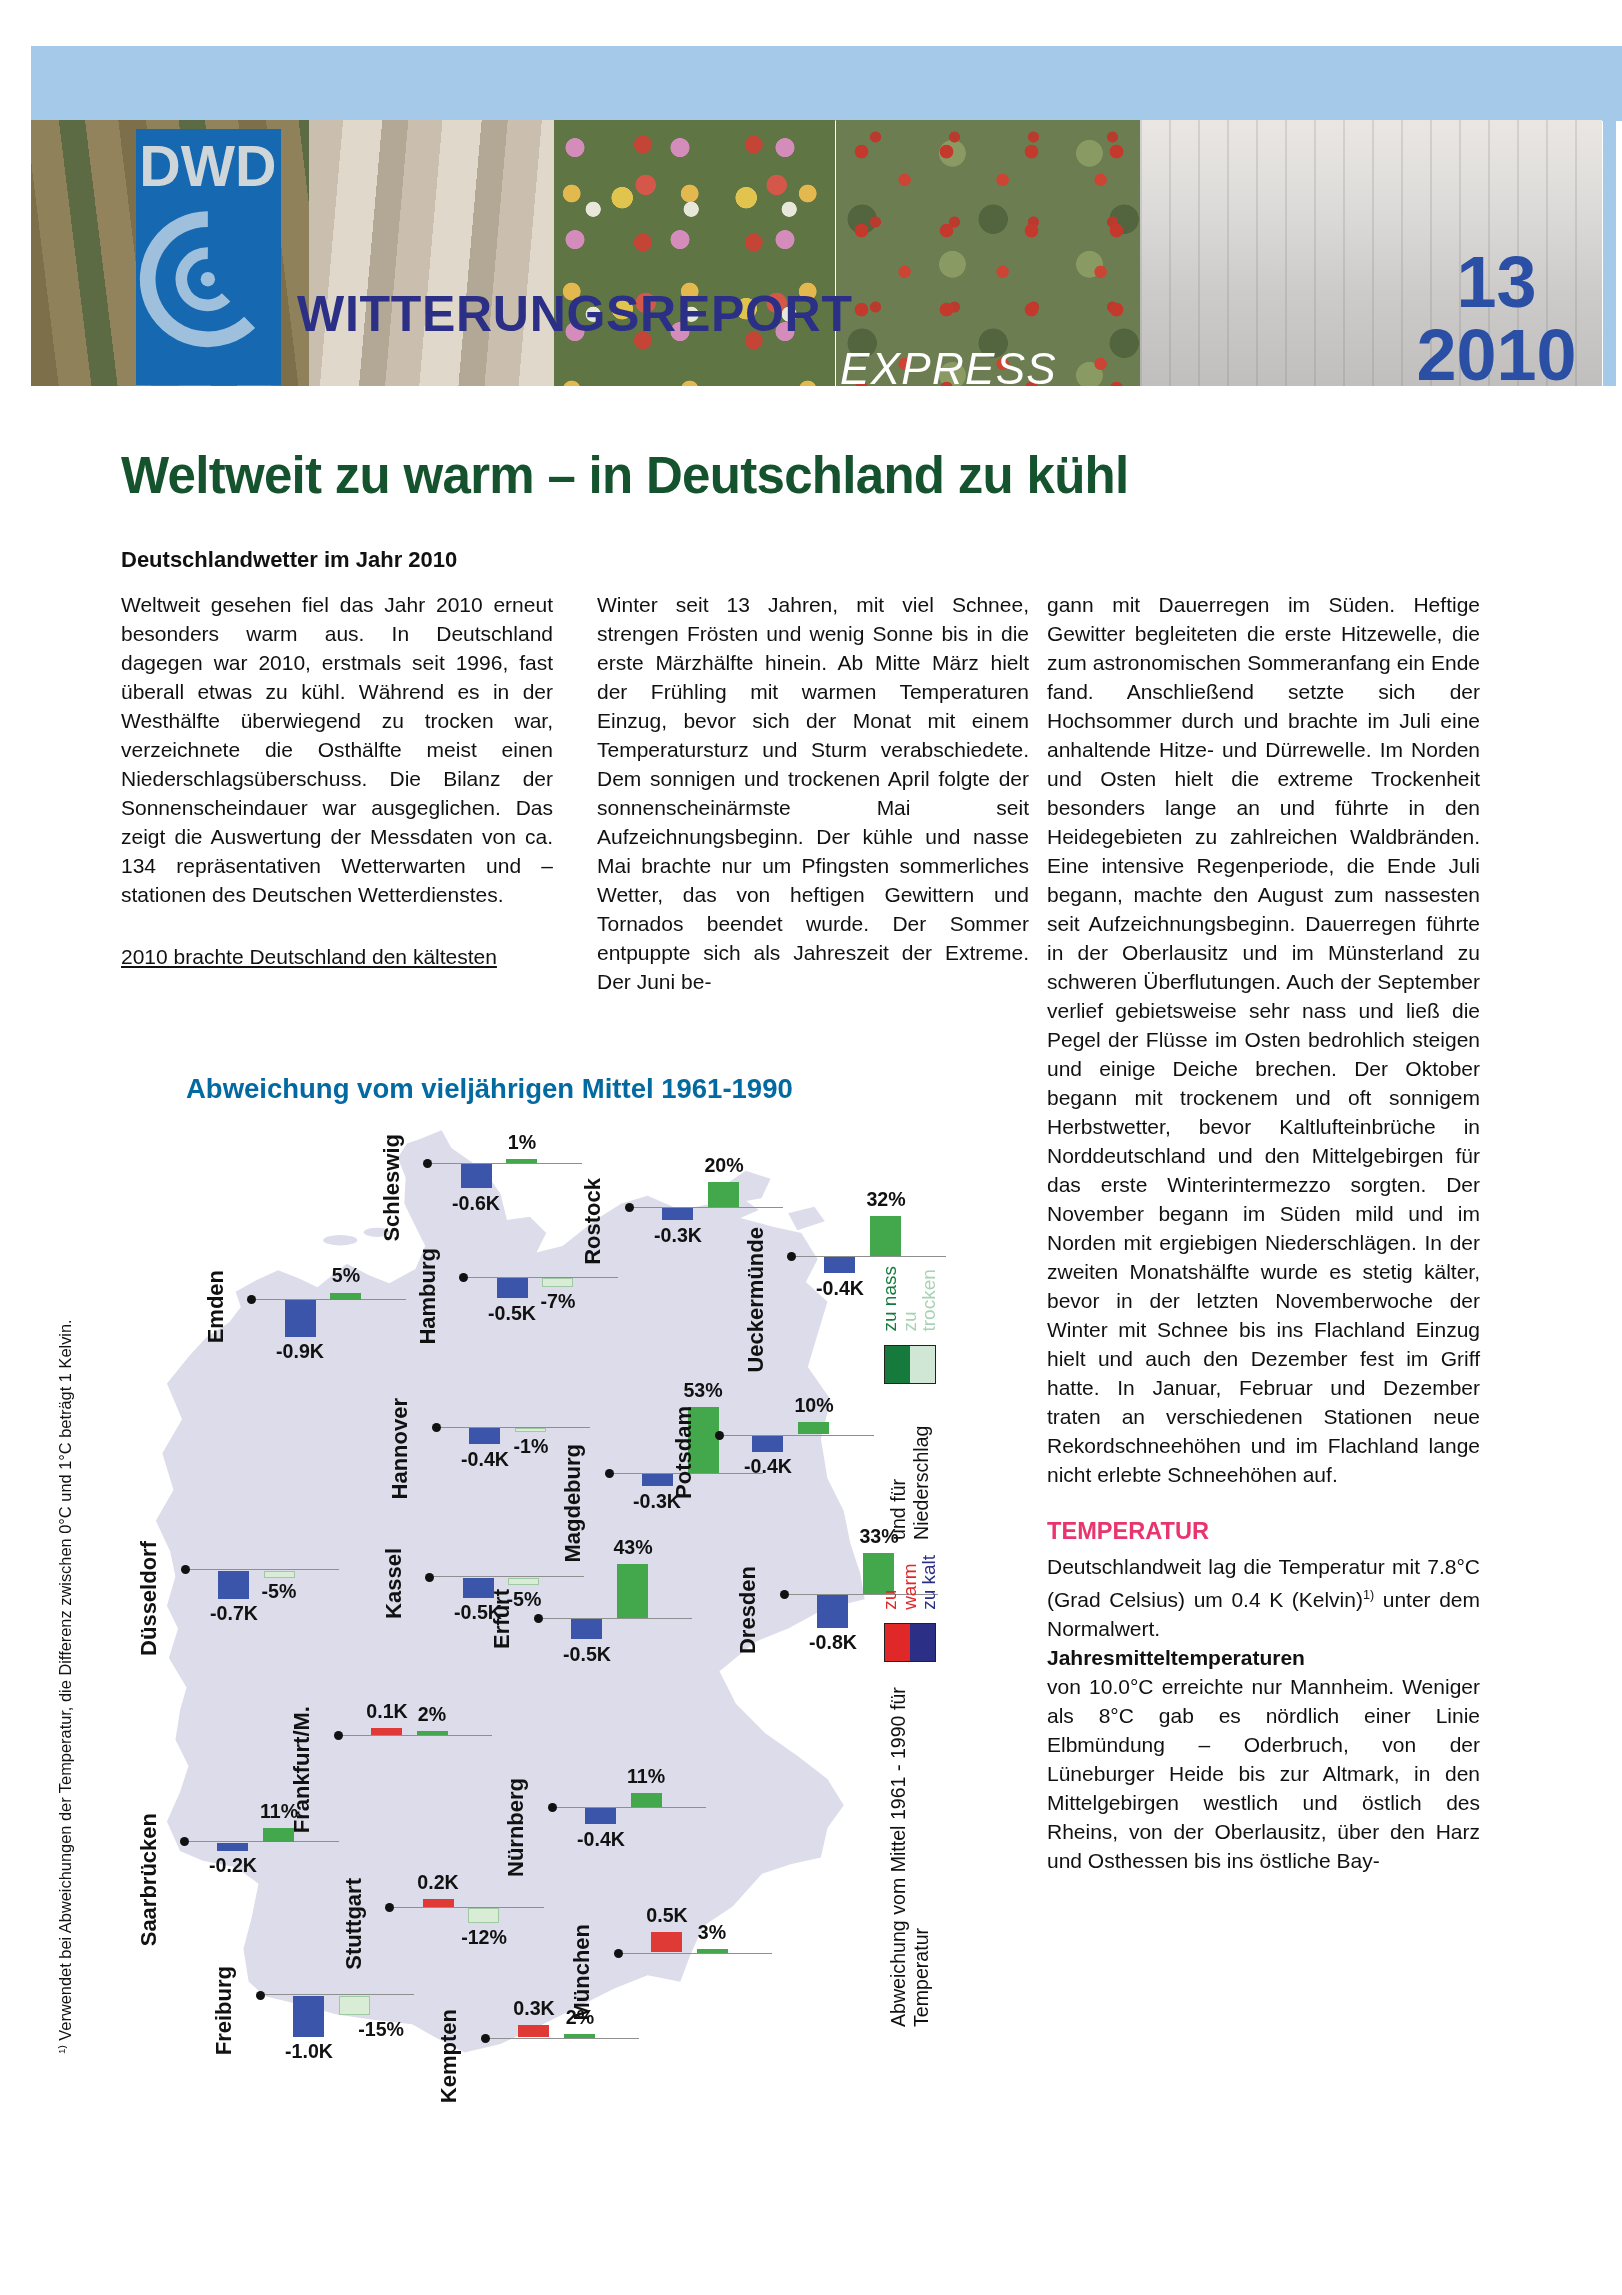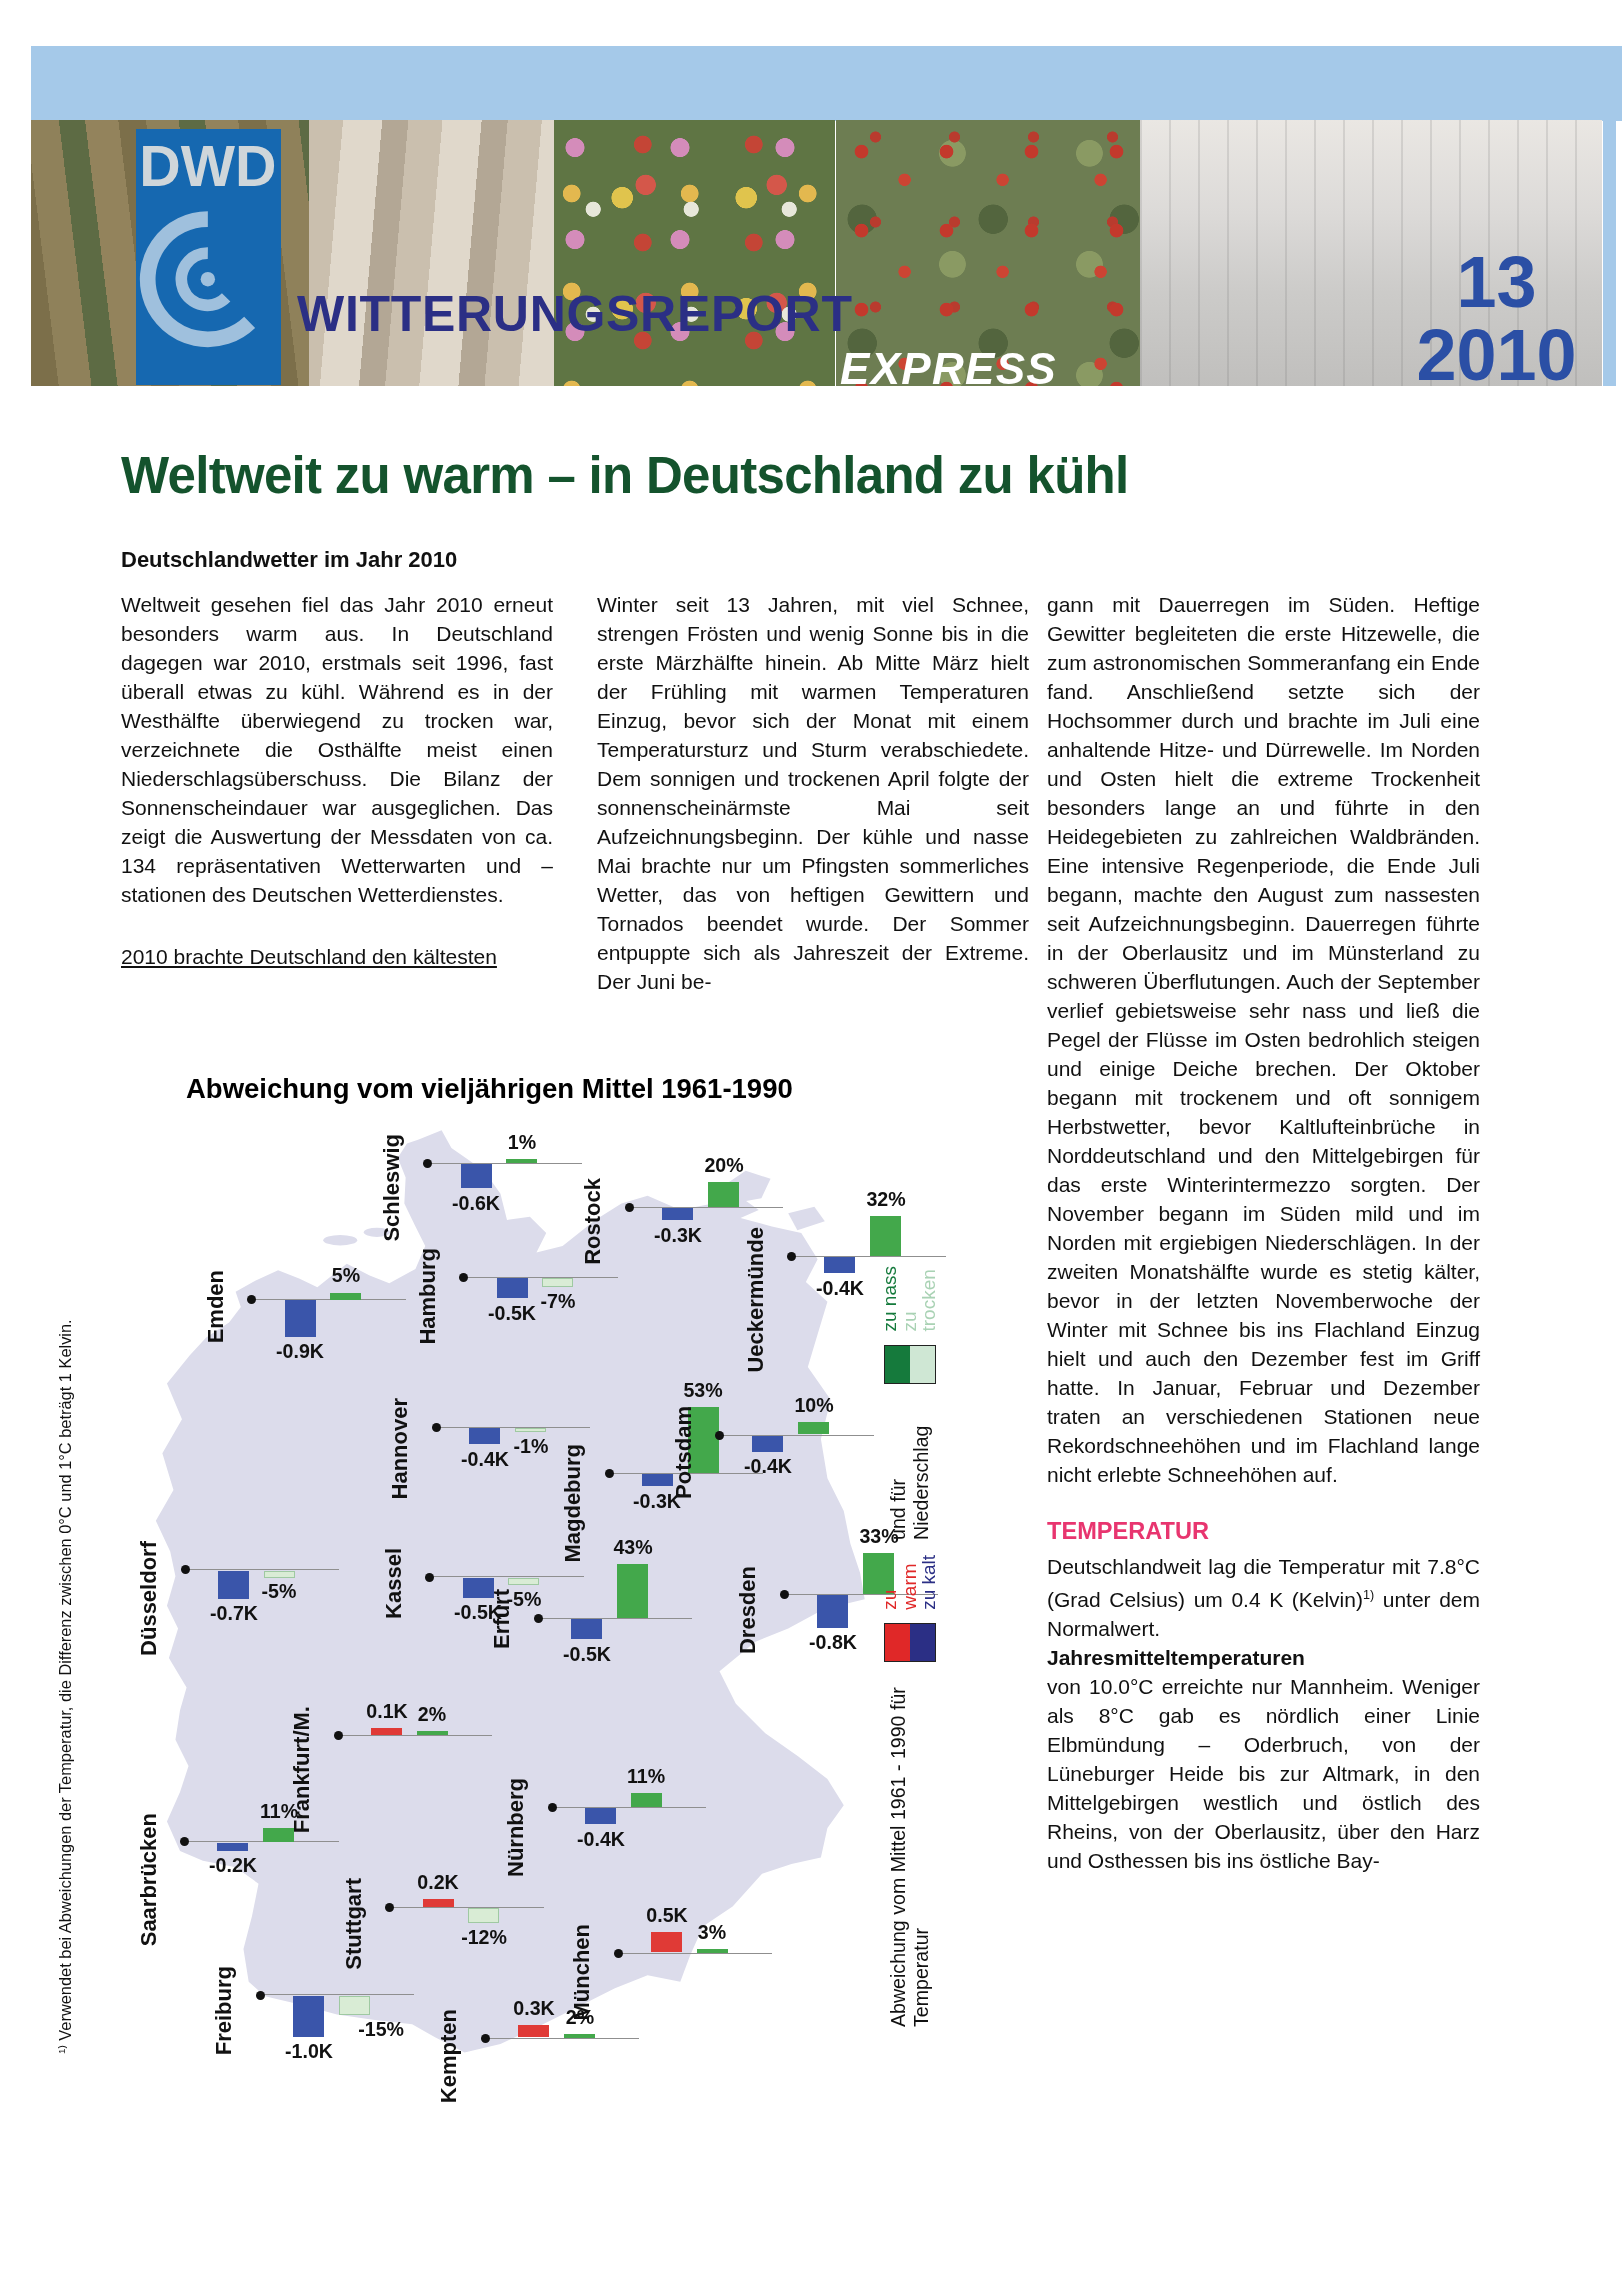--- a/index.html
+++ b/index.html
@@ -27,40 +27,40 @@
       radial-gradient(circle at 70% 65%,#cc4433 0 5.9px,transparent 6.5px),
       radial-gradient(circle at 50% 20%,#b93b2e 0 5.2px,transparent 5.9px),
       radial-gradient(circle at 20% 80%,#53653e 0 14.4px,transparent 15px),
       radial-gradient(circle at 85% 30%,#8a9a63 0 13px,transparent 13.7px);
       background-size:85px 79px,98px 92px,79px 85px,131px 124px,137px 111px;}
   .seg5{left:1109px;width:463px;background:
       repeating-linear-gradient(90deg,rgba(110,110,110,.18) 0 2px,transparent 2px 29px),
       linear-gradient(180deg,#eae7e3 0%,#dcdad8 35%,#cccbc9 65%,#c0bfbd 100%);}
   .dwd-logo{left:105px;top:9.2px;width:145px;height:256px;}
   .t-report{left:266px;top:165px;font-size:50px;font-weight:bold;color:#2b2f85;letter-spacing:0.7px;}
-  .t-express{left:809px;top:224px;font-size:44px;font-weight:bold;font-style:italic;color:#ffffff;letter-spacing:1.3px;}
+  .t-express{left:809px;top:224px;font-size:44px;font-weight:normal;font-style:italic;color:#ffffff;letter-spacing:1.3px;}
   .issue{left:1374px;top:126px;width:183px;text-align:center;color:#2b4fa5;font-weight:bold;line-height:1.02;}
   .issue .nr{font-size:72px;}
   .issue .yr{font-size:72px;}
 
   
   .title{left:121px;top:446px;width:1413px;font-size:51px;font-weight:bold;color:#14532d;letter-spacing:-0.7px;}
   .subtitle{left:121px;top:547px;font-size:22px;font-weight:bold;color:#111;}
   .col{width:432px;font-size:21px;line-height:29px;text-align:justify;color:#111;}
   .col p{margin:0;}
   .col1{left:121px;top:590px;}
   .col2{left:597px;top:590px;}
   .col3{left:1047px;top:590px;width:433px;}
   .p-gap{margin-top:33px !important;text-decoration:underline;}
   .temp-head{color:#e8356f;font-size:23.6px;margin-top:27.5px !important;margin-bottom:6.5px !important;text-align:left;}
   .bold-line{font-weight:bold;}
   sup{font-size:60%;}
 
   
-  .map-title{left:186px;top:1073px;font-size:27.5px;font-weight:bold;color:#000000;}
+  .map-title{left:186px;top:1073px;font-size:27.5px;font-weight:bold;color:#0369a1;}
   #map{left:144px;top:1112px;width:726px;height:994px;overflow:visible;}
   .st-dot{position:absolute;width:9.2px;height:9.2px;border-radius:50%;background:#111;}
   .st-line{position:absolute;height:1.3px;background:#8f8f8f;}
   .st-bar{position:absolute;}
   .st-lab{position:absolute;width:98px;text-align:center;font-size:19.6px;font-weight:bold;color:#111;white-space:nowrap;}
   .st-name{position:absolute;width:183px;height:26px;font-size:22px;font-weight:bold;color:#111;
            transform:rotate(-90deg);transform-origin:top left;text-align:right;white-space:nowrap;}
 
   
   .legend{left:882px;top:2027px;width:765px;height:55px;transform:rotate(-90deg);transform-origin:top left;

